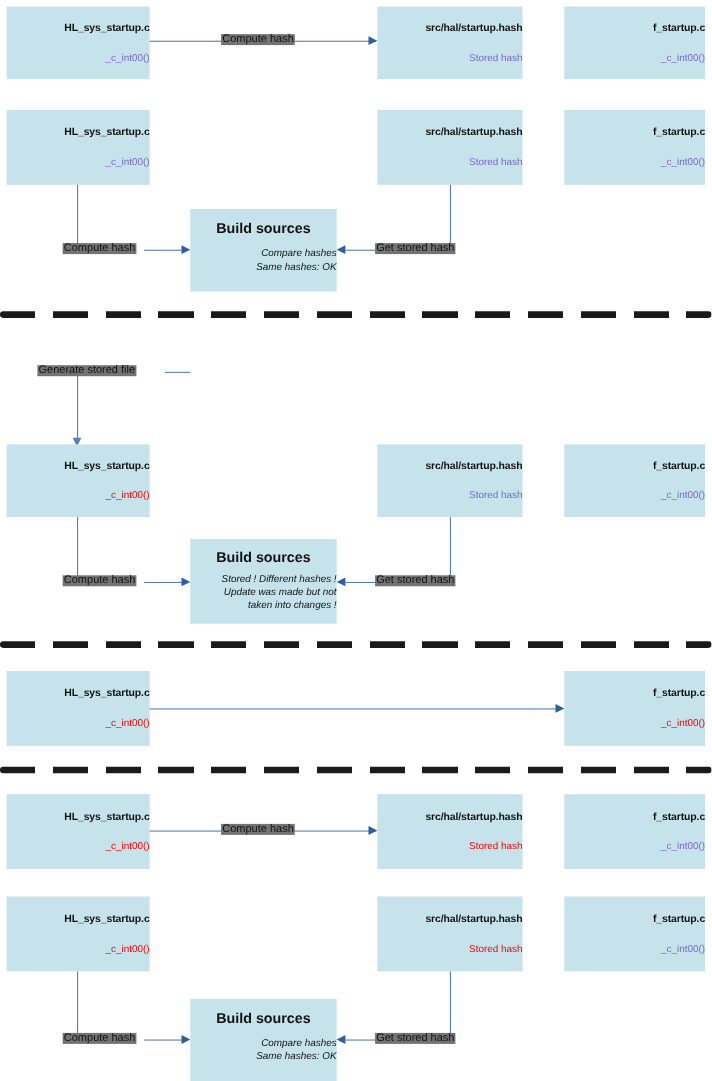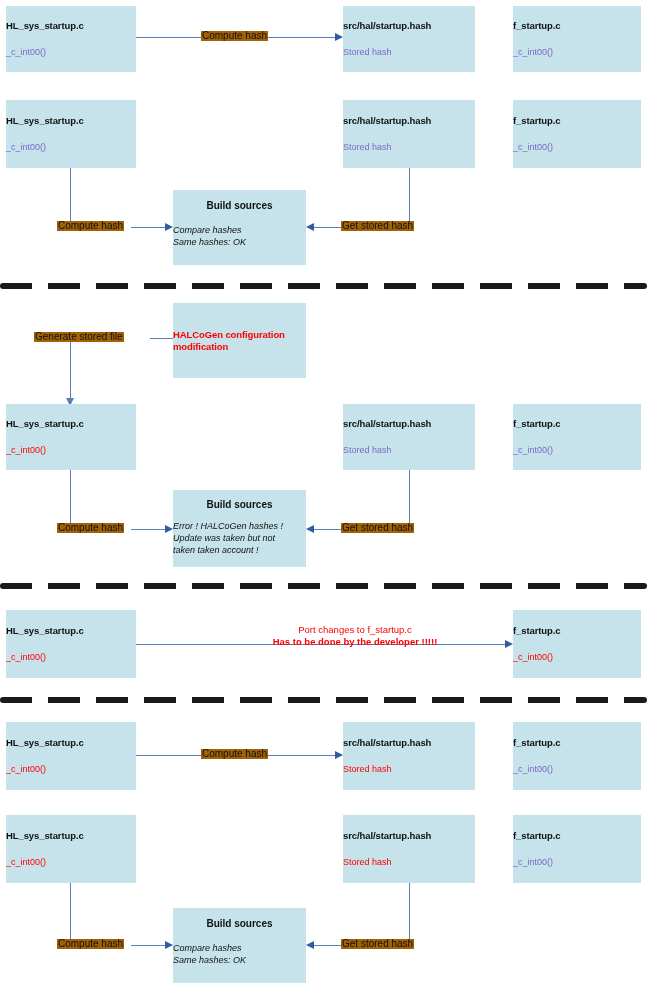--- a/index.html
+++ b/index.html
@@ -17,21 +17,21 @@
     background: #ffffff;
     overflow: hidden;
   }
   
   .box {
     position: absolute;
     background: #c6e2ea;
     box-sizing: border-box;
     display: flex;
     flex-direction: column;
-    align-items: flex-start;
+    align-items: flex-end;
     justify-content: center;
     text-align: center;
   }
   .box-title {
     font-size: 9.5px;
     font-weight: bold;
     color: #111111;
     letter-spacing: -0.1px;
     line-height: 1.2;
   }
@@ -46,21 +46,21 @@
   }
   .box-sub.dark {
     color: #111111;
     margin-top: 12px;
     font-style: italic;
   }
   .box-title.red {
     color: #ff0000;
   }
   .build-title {
-    font-size: 10px;
+    font-size: 13px;
     font-weight: bold;
     color: #111111;
     margin-top: 0;
   }
   
   .hline {
     position: absolute;
     height: 1px;
     background: #5a7fb5;
   }
@@ -87,21 +87,21 @@
   .arrow-d {
     border-left: 4px solid transparent;
     border-right: 4px solid transparent;
     border-top: 8px solid #5a7fb5;
   }
   
   .edge-label {
     position: absolute;
     font-size: 10px;
     color: #111111;
-    background: #a16207;
+    background: #737373;
     white-space: nowrap;
     line-height: 1;
     padding: 0 1px;
   }
   .edge-label.red {
     color: #ff0000;
     text-align: center;
     font-size: 9.5px;
     line-height: 1.3;
     background: transparent;
@@ -173,24 +173,20 @@
   <div class="arrow-r" style="left:165px; top:223px;"></div>
   <div class="edge-label" style="left:57px; top:221px;">Compute hash</div>
 
   <div class="vline" style="left:409px; top:168px; height:59px;"></div>
   <div class="hline" style="left:314px; top:227px; width:28px;"></div>
   <div class="arrow-l" style="left:306px; top:223px;"></div>
   <div class="edge-label" style="left:341px; top:221px;">Get stored hash</div>
 
   <div class="separator" style="top:283px;"></div>
 
-  <div class="box" style="left:173px; top:303px; width:133px; height:75px;">
-    <div class="box-title red">HALCoGen configuration</div>
-    <div class="box-title red">modification</div>
-  </div>
 
   <div class="hline" style="left:150px; top:338px; width:23px;"></div>
   <div class="vline" style="left:70px; top:338px; height:66px;"></div>
   <div class="arrow-d" style="left:66px; top:398px;"></div>
   <div class="edge-label" style="left:34px; top:332px;">Generate stored file</div>
 
   <div class="box" style="left:6px; top:404px; width:130px; height:66px;">
     <div class="box-title">HL_sys_startup.c</div>
     <div class="box-sub red">_c_int00()</div>
   </div>
@@ -200,23 +196,23 @@
     <div class="box-sub">Stored hash</div>
   </div>
 
   <div class="box" style="left:513px; top:404px; width:128px; height:66px;">
     <div class="box-title">f_startup.c</div>
     <div class="box-sub">_c_int00()</div>
   </div>
 
   <div class="box" style="left:173px; top:490px; width:133px; height:77px;">
     <div class="build-title" style="position:absolute; top:9px; left:0; right:0;">Build sources</div>
-    <div class="box-sub dark" style="margin-top:20px;">Error ! HALCoGen hashes !</div>
-    <div class="box-sub dark" style="margin-top:1px;">Update was taken but not</div>
-    <div class="box-sub dark" style="margin-top:1px;">taken taken account !</div>
+    <div class="box-sub dark" style="margin-top:20px;">Stored ! Different hashes !</div>
+    <div class="box-sub dark" style="margin-top:1px;">Update was made but not</div>
+    <div class="box-sub dark" style="margin-top:1px;">taken into changes !</div>
   </div>
 
   <div class="vline" style="left:70px; top:470px; height:59px;"></div>
   <div class="hline" style="left:131px; top:529px; width:35px;"></div>
   <div class="arrow-r" style="left:165px; top:525px;"></div>
   <div class="edge-label" style="left:57px; top:523px;">Compute hash</div>
 
   <div class="vline" style="left:409px; top:470px; height:59px;"></div>
   <div class="hline" style="left:314px; top:529px; width:28px;"></div>
   <div class="arrow-l" style="left:306px; top:525px;"></div>
@@ -229,24 +225,20 @@
     <div class="box-sub red">_c_int00()</div>
   </div>
 
   <div class="box" style="left:513px; top:610px; width:128px; height:68px;">
     <div class="box-title">f_startup.c</div>
     <div class="box-sub red">_c_int00()</div>
   </div>
 
   <div class="hline" style="left:136px; top:644px; width:375px;"></div>
   <div class="arrow-r" style="left:505px; top:640px;"></div>
-  <div class="edge-label red" style="left:264px; top:624px; width:180px;">
-    <div>Port changes to f_startup.c</div>
-    <div class="bold">Has to be done by the developer !!!!!</div>
-  </div>
 
   <div class="separator" style="top:697px;"></div>
 
   <div class="box" style="left:6px; top:722px; width:130px; height:68px;">
     <div class="box-title">HL_sys_startup.c</div>
     <div class="box-sub red">_c_int00()</div>
   </div>
 
   <div class="box" style="left:343px; top:722px; width:132px; height:68px;">
     <div class="box-title">src/hal/startup.hash</div>

